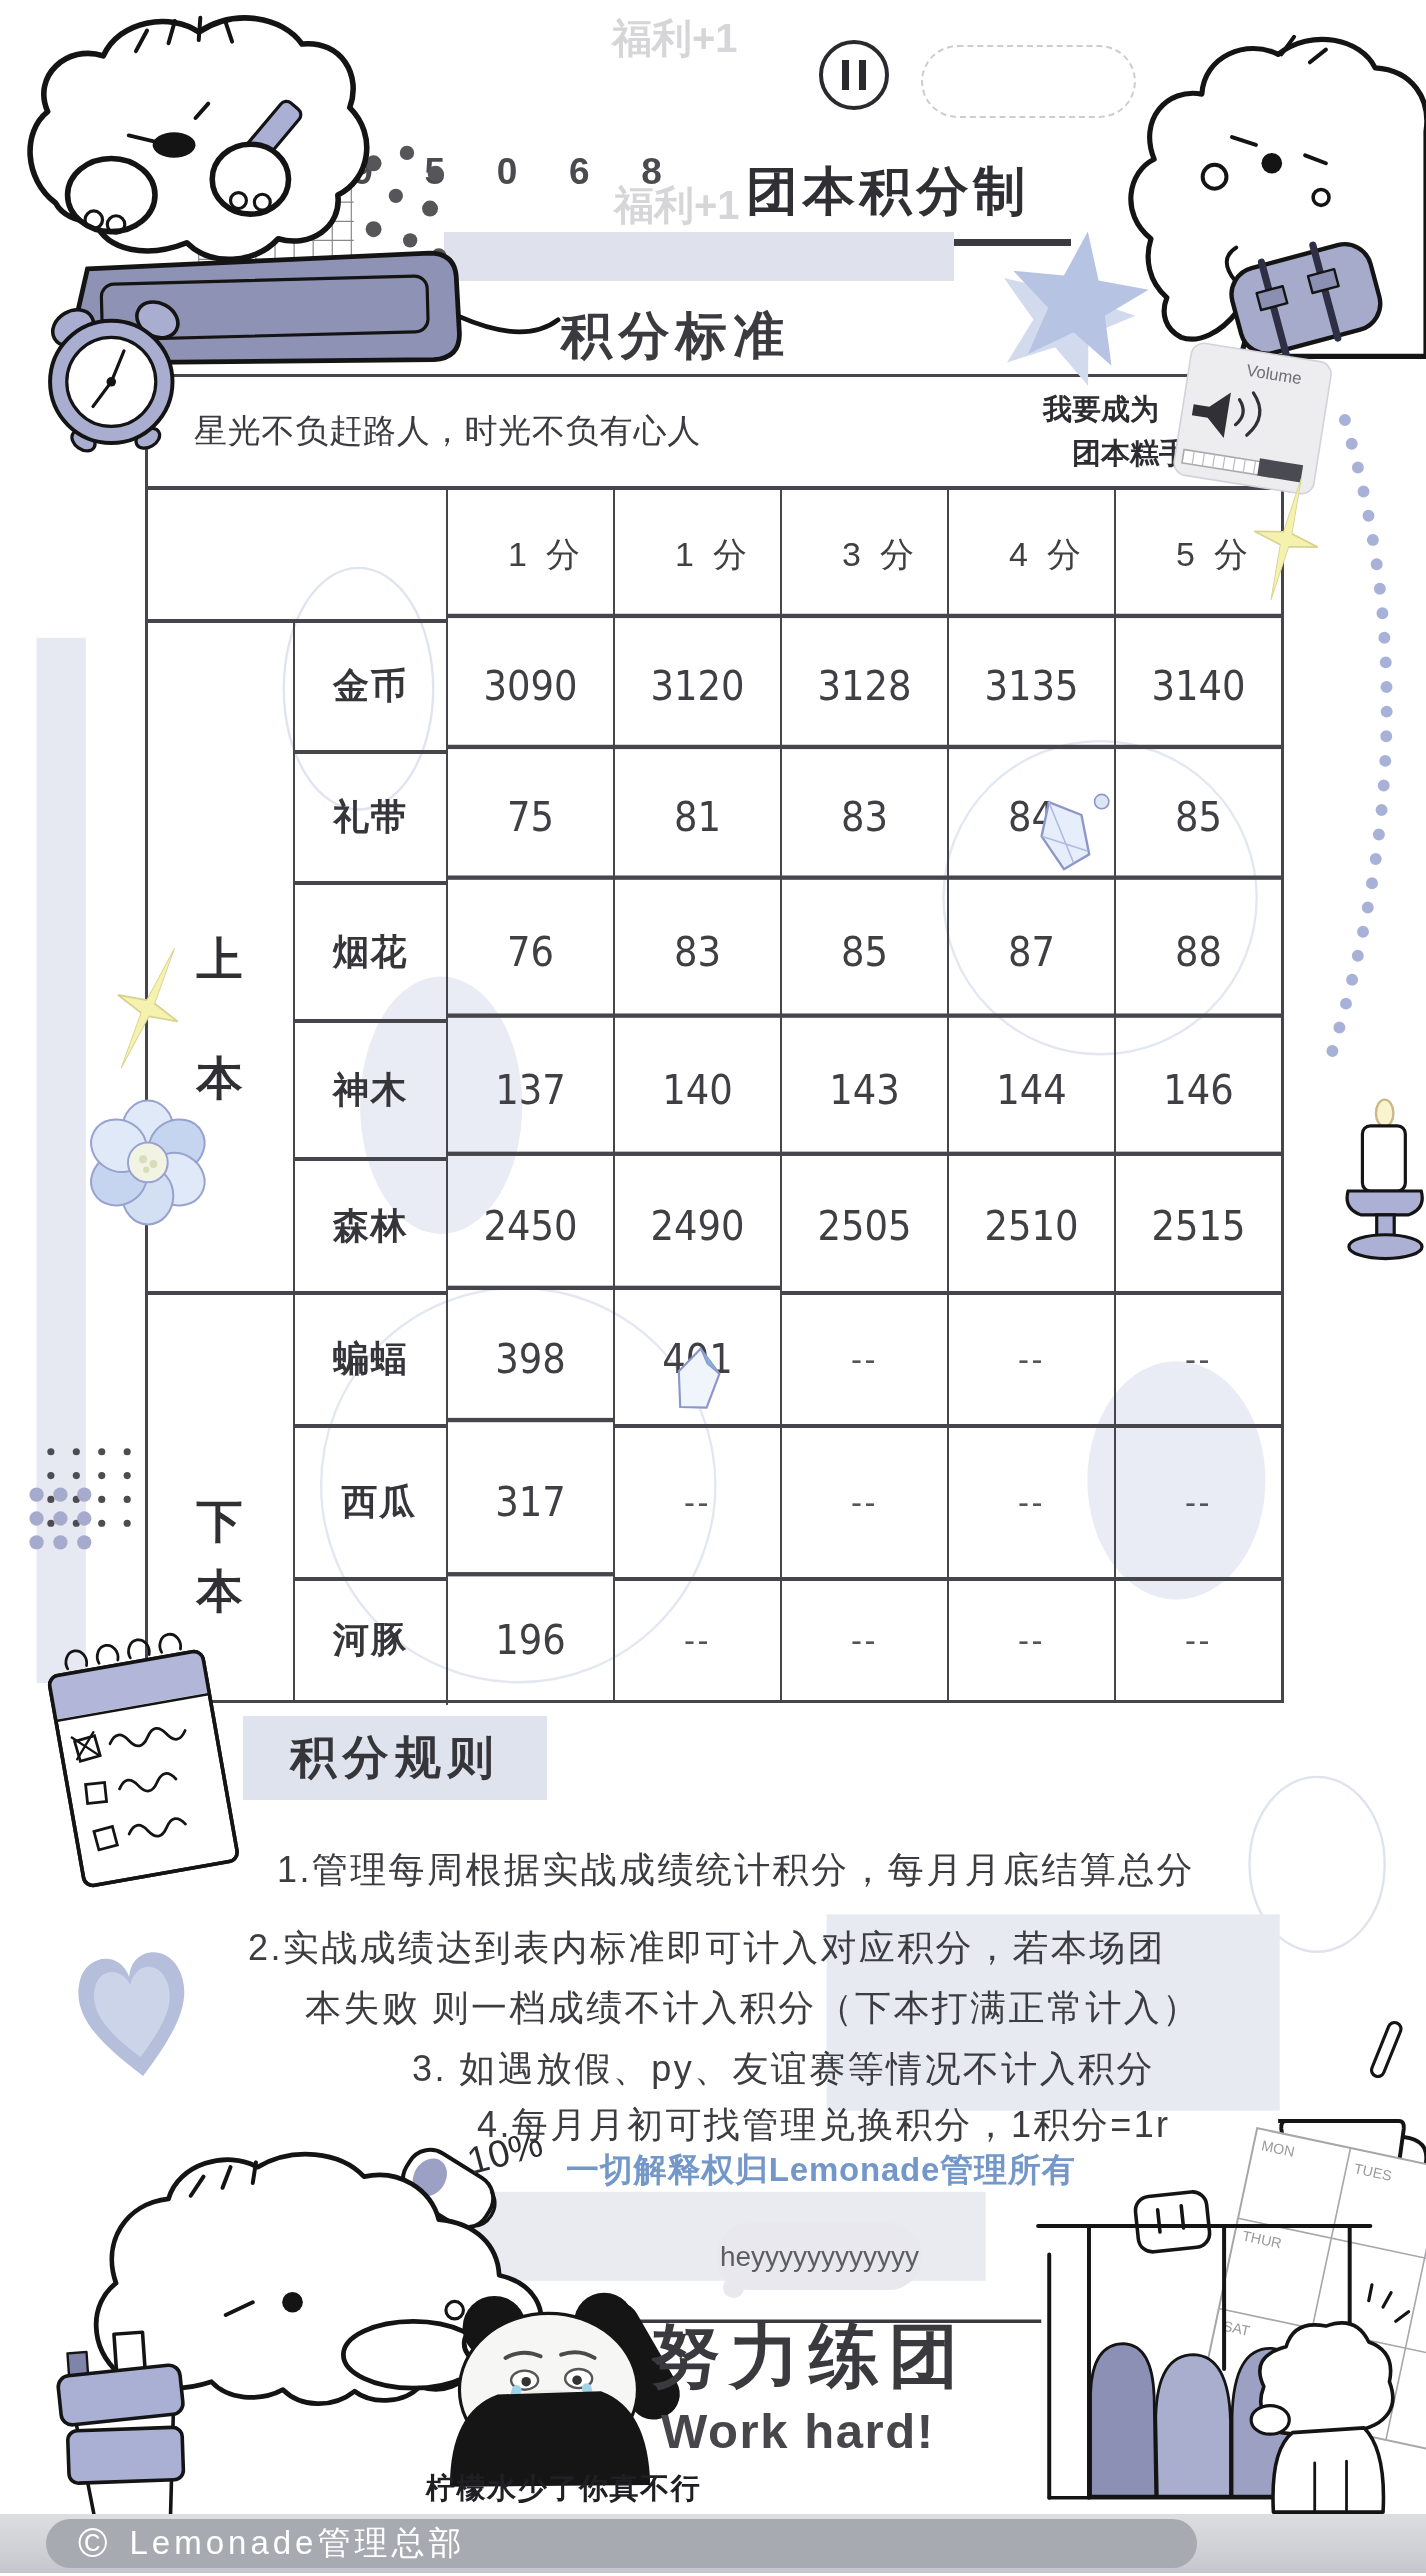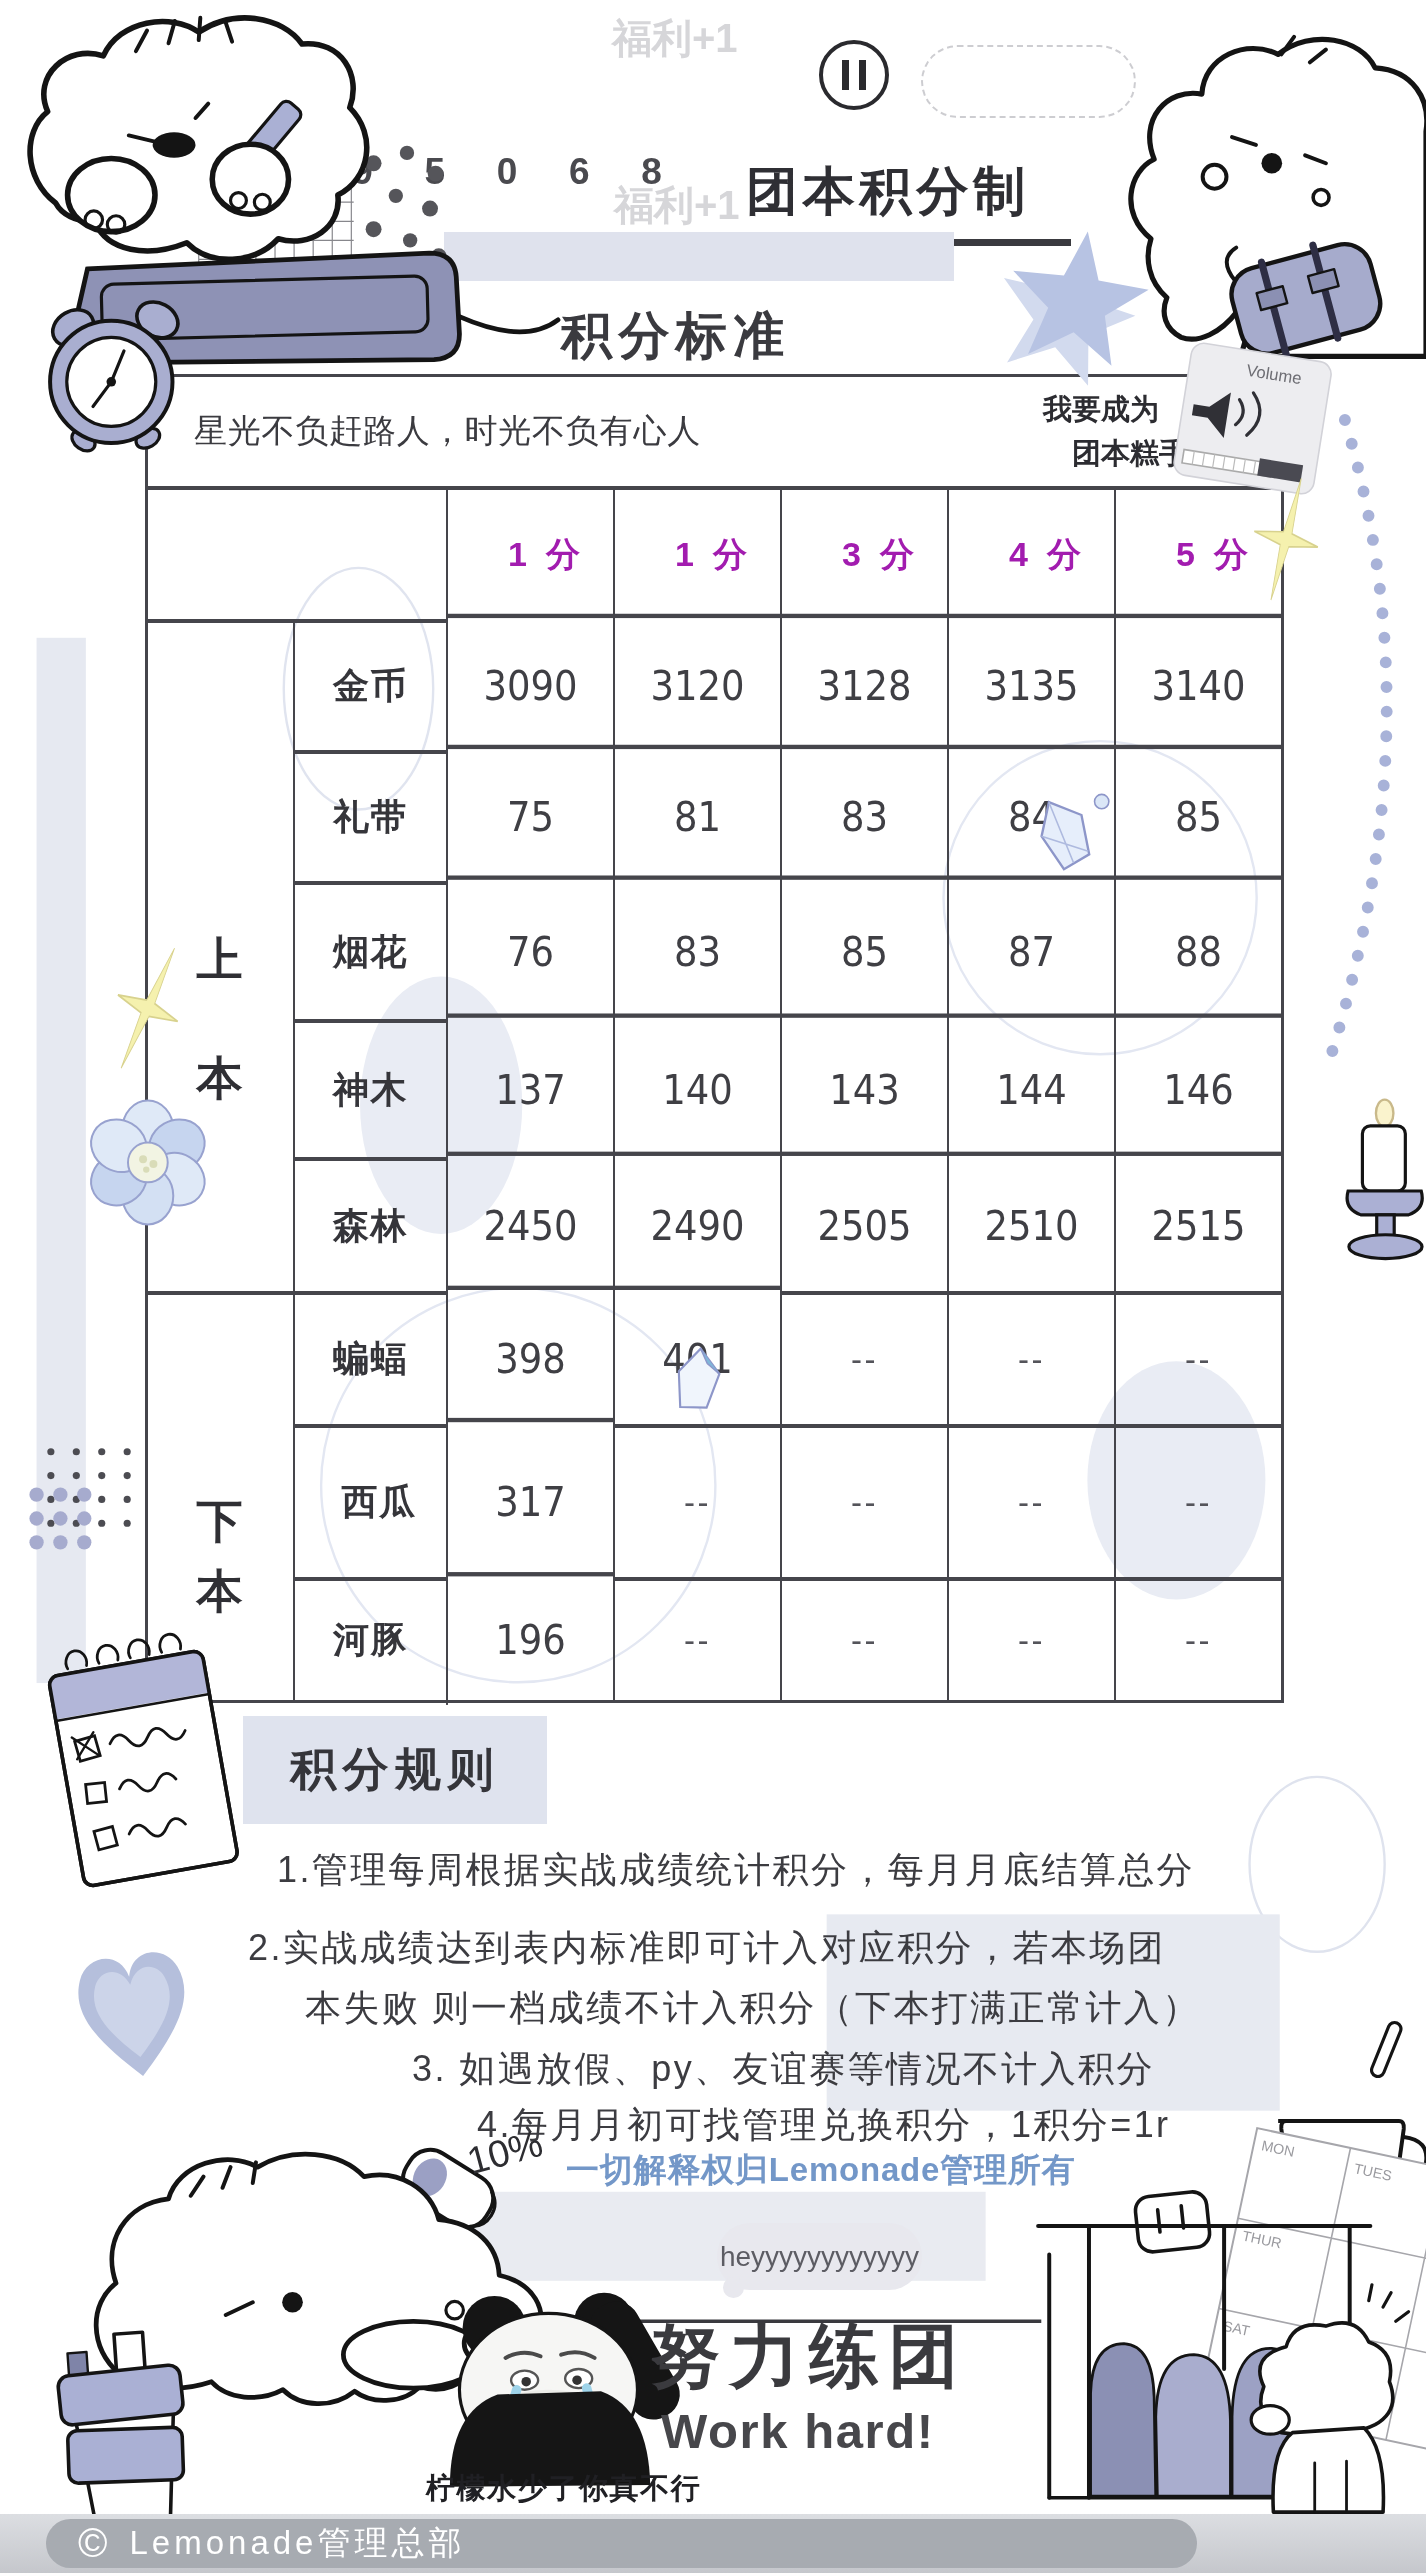--- a/index.html
+++ b/index.html
@@ -26,21 +26,21 @@
     border:3.2px solid #45454b;box-sizing:border-box;display:grid;
     grid-template-columns:145px 153px repeat(5,1fr);
     grid-template-rows:109px 133px 131px 131px 138px 138px 134px 133px 153px 1fr;}
   .tcell{display:flex;align-items:center;justify-content:center;position:relative;}
   .bt{border-top:4px solid #45454b;}
   .bl{border-left:2.4px solid #45454b;}
   .quote-row{display:flex;align-items:center;justify-content:space-between;padding:0 35px 0 46px;}
   .quote-text{font-size:33px;color:#3b3b40;letter-spacing:0.8px;}
   .aspiration{font-weight:bold;font-size:29px;color:#2c2c31;line-height:1.5;text-align:left;}
   .aspiration .l2{padding-left:29px;}
-  .score-head{font-weight:bold;font-size:34px;color:#a21caf;letter-spacing:4.8px;padding-left:32px;}
+  .score-head{font-weight:normal;font-size:34px;color:#404040;letter-spacing:4.8px;padding-left:32px;}
   .cat{font-weight:bold;font-size:36px;color:#35353a;letter-spacing:1.6px;}
   .val{font-size:37px;color:#3f3f44;font-family:"DejaVu Sans",sans-serif;transform:scaleY(1.08);}
   .dash{font-size:33px;color:#54545a;letter-spacing:2.4px;}
   .grp{writing-mode:vertical-rl;text-orientation:upright;font-weight:bold;font-size:46px;color:#2f2f34;}
 
   
   .rules-head{background:#dfe3ee;display:flex;align-items:center;justify-content:center;
      font-size:46px;font-weight:bold;letter-spacing:6.4px;color:#35353a;}
   .rule-line{font-size:36px;color:#3c3c41;letter-spacing:2.4px;}
   .disclaimer{font-size:33px;font-weight:bold;color:#7397c8;letter-spacing:0.8px;}
@@ -411,21 +411,21 @@
 
     <g transform="rotate(-4 150 3060)" stroke="#141414" stroke-linejoin="round">
       <path d="M90,2990 L225,2985 L205,3190 L115,3192 Z" fill="#ffffff" stroke-width="4.5"></path>
       <rect x="152" y="2936" width="36" height="58" fill="#ffffff" stroke-width="4.5"></rect>
       <rect x="92" y="2956" width="24" height="30" fill="#7f84a8" stroke-width="3"></rect>
       <rect x="78" y="2982" width="154" height="62" rx="14" fill="#aab0d4" stroke-width="4.5" transform="rotate(-2 155 3013)"></rect>
       <rect x="84" y="3056" width="144" height="66" rx="12" fill="#aab0d4" stroke-width="4.5" transform="rotate(2 156 3089)"></rect>
     </g>
   </svg>
 
-  <div class="abs rules-head" style="left:243px;top:1716px;width:304px;height:108px;">积分规则</div>
+  <div class="abs rules-head" style="left:243px;top:1716px;width:304px;height:84px;">积分规则</div>
   <div class="abs rule-line" style="left:277px;top:1846px;">1.管理每周根据实战成绩统计积分，每月月底结算总分</div>
   <div class="abs rule-line" style="left:248px;top:1924px;">2.实战成绩达到表内标准即可计入对应积分，若本场团</div>
   <div class="abs rule-line" style="left:305px;top:1984px;">本失败 则一档成绩不计入积分（下本打满正常计入）</div>
   <div class="abs rule-line" style="left:412px;top:2045px;">3. 如遇放假、py、友谊赛等情况不计入积分</div>
   <div class="abs rule-line" style="left:477px;top:2101px;">4.每月月初可找管理兑换积分，1积分=1r</div>
   <div class="abs disclaimer" style="left:566px;top:2148px;">一切解释权归Lemonade管理所有</div>
   <div class="abs note10" style="left:467px;top:2131px;">10%</div>
   <div class="abs bubble" style="left:717px;top:2223px;">heyyyyyyyyyyyy</div>
 
   <div class="abs slogan-en" style="left:661px;top:2403px;">Work hard!</div>

